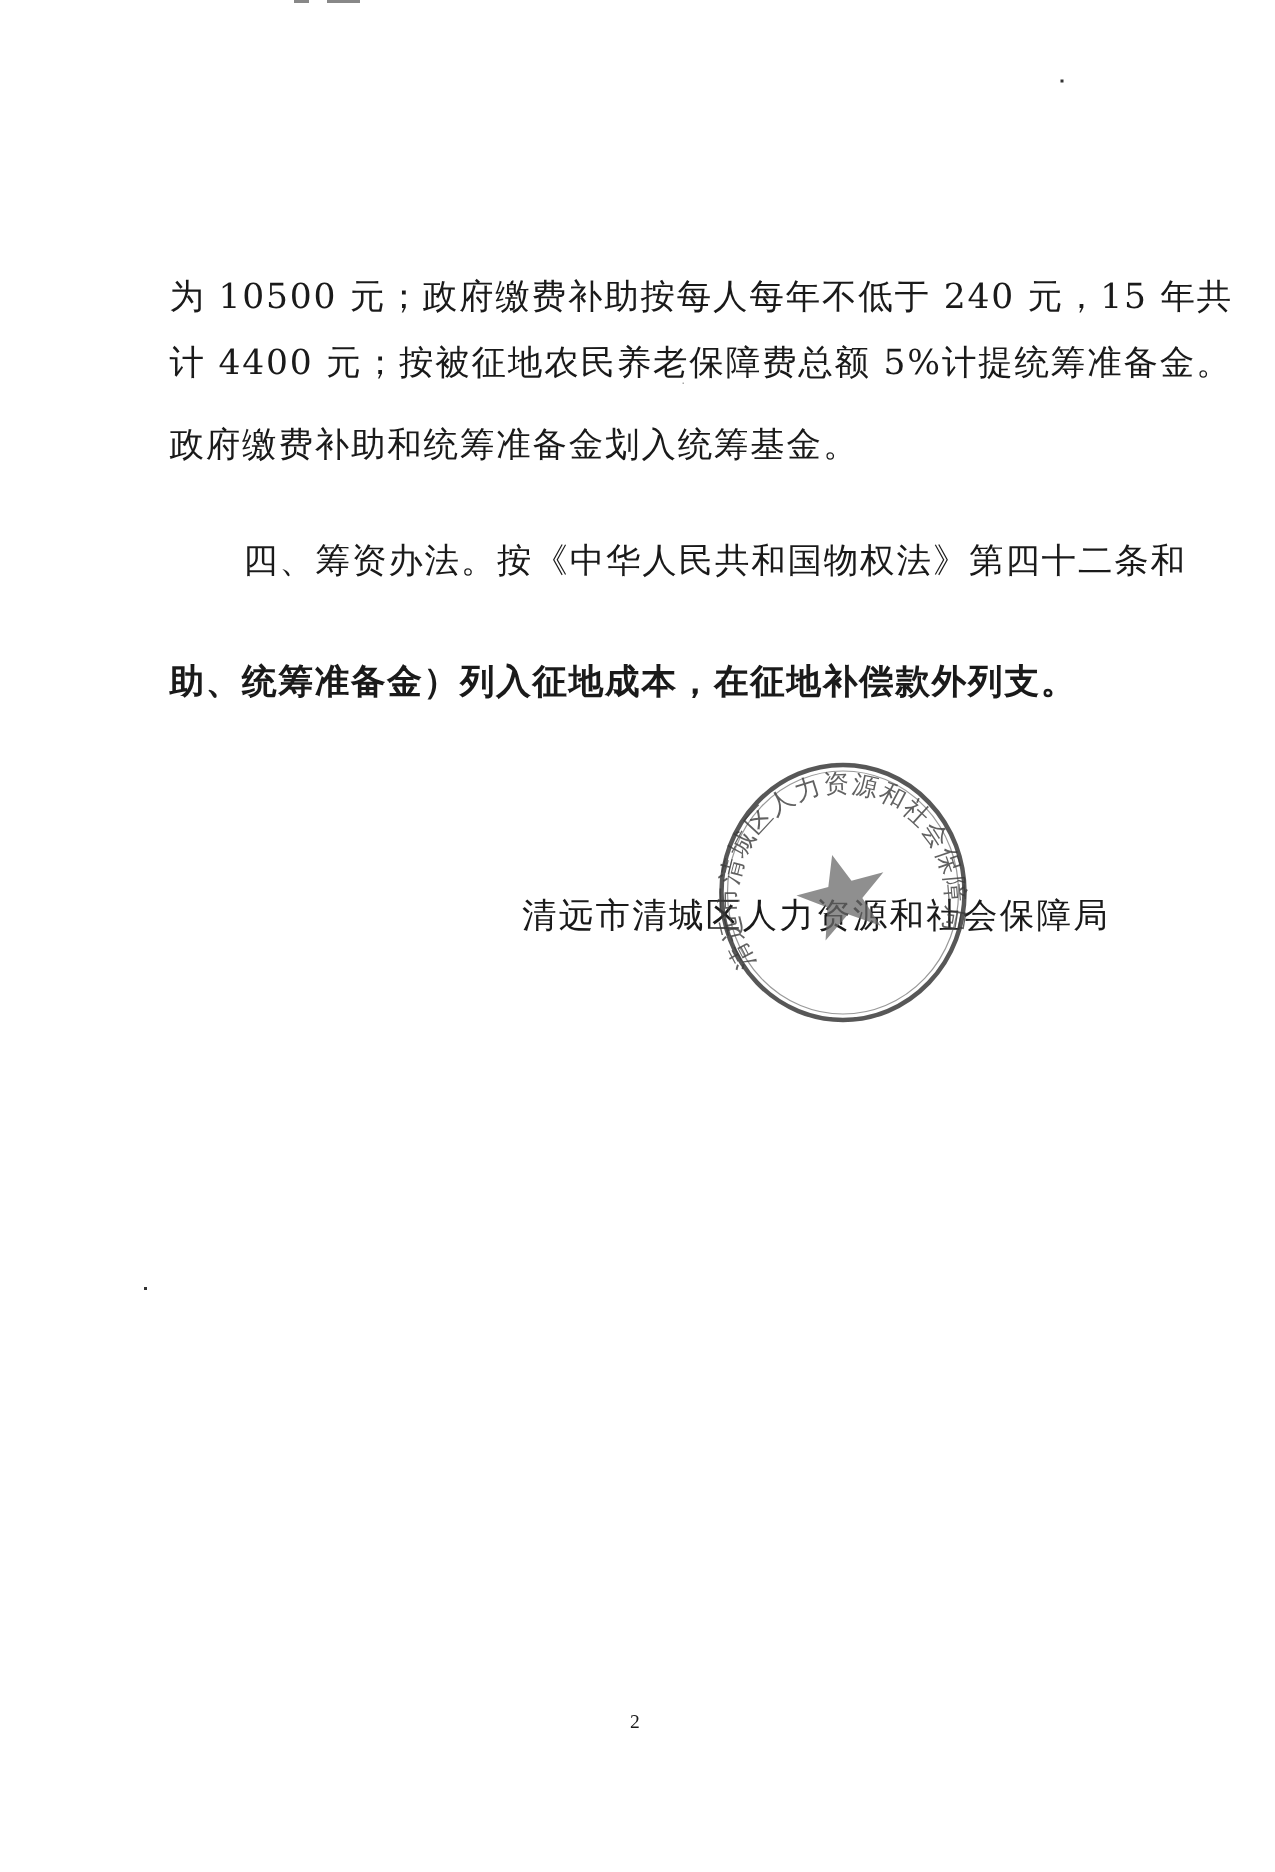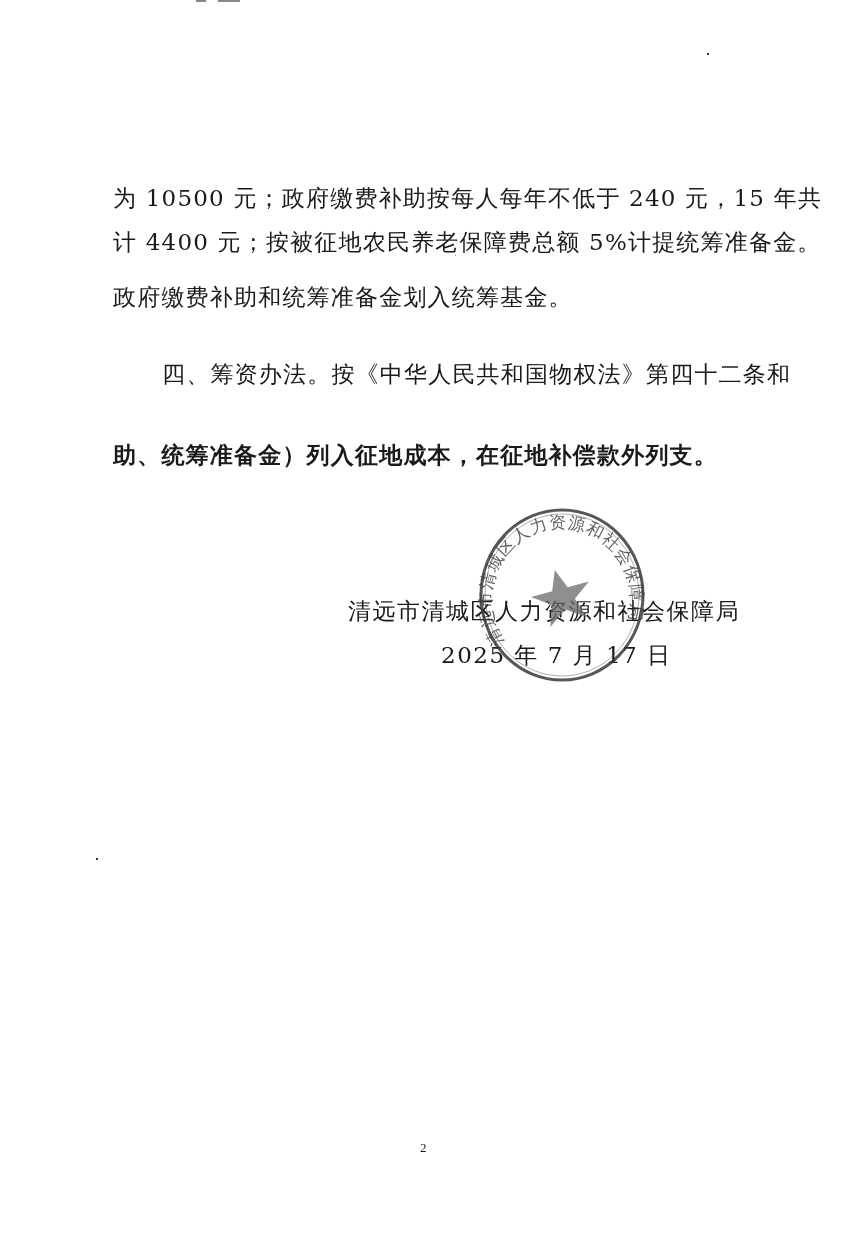--- a/index.html
+++ b/index.html
@@ -31,21 +31,20 @@
   <div class="speck" style="left:455px;top:255px;width:1px;height:1px;background:#aaa;"></div>
 
   <div class="line justify" style="top:183px;">为 10500 元；政府缴费补助按每人每年不低于 240 元，15 年共</div>
   <div class="line justify" style="top:227px;">计 4400 元；按被征地农民养老保障费总额 5%计提统筹准备金。</div>
   <div class="line" style="top:282px;">政府缴费补助和统筹准备金划入统筹基金。</div>
 
   <div class="line justify indent" style="top:323px;margin-top:36px;">四、筹资办法。按《中华人民共和国物权法》第四十二条和</div>
   <div class="line" style="top:440px;font-weight:bold;">助、统筹准备金）列入征地成本，在征地补偿款外列支。</div>
 
   <div class="sig" style="left:348px;top:596px;">清远市清城区人力资源和社会保障局</div>
-  <div class="sig" style="left:441px;top:640px;">2025 年 7 月 17 日</div>
 
   <svg class="stamp" viewBox="0 0 168 176">
     <defs>
       <path id="ringPath" d="M 30 140 A 70 72 0 1 1 142 132" fill="none"></path>
     </defs>
     <ellipse cx="84" cy="88" rx="81" ry="85" fill="none" stroke="#3a3a3a" stroke-width="3" opacity="0.85"></ellipse>
     <ellipse cx="84" cy="88" rx="77" ry="81" fill="none" stroke="#555" stroke-width="0.8" opacity="0.6"></ellipse>
     <text font-size="17" fill="#3a3a3a" opacity="0.8" font-family="DejaVu Sans, sans-serif" letter-spacing="1">
       <textPath href="#ringPath" startOffset="2%">清远市清城区人力资源和社会保障局</textPath>
     </text>

